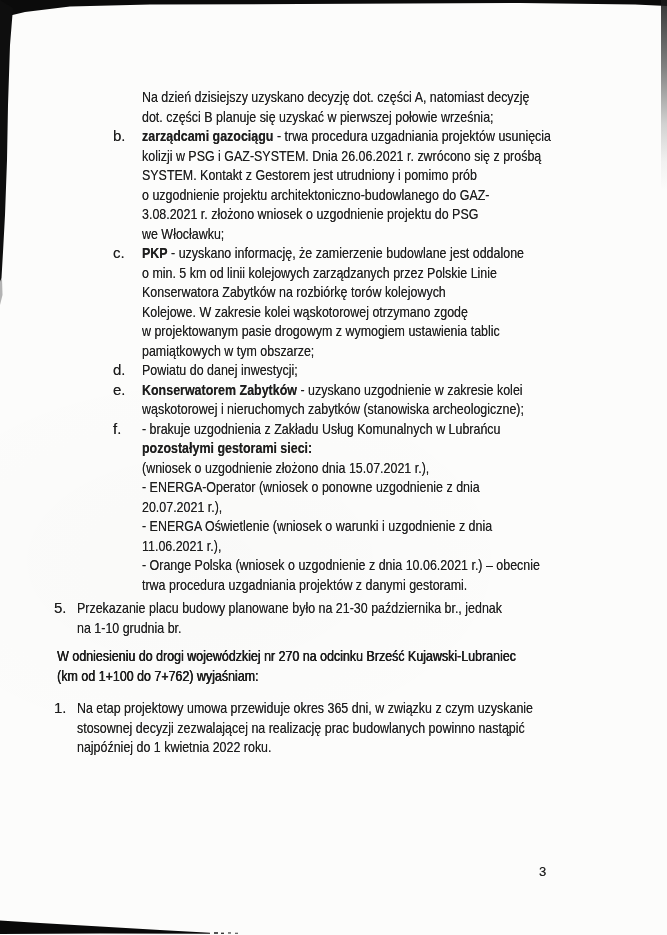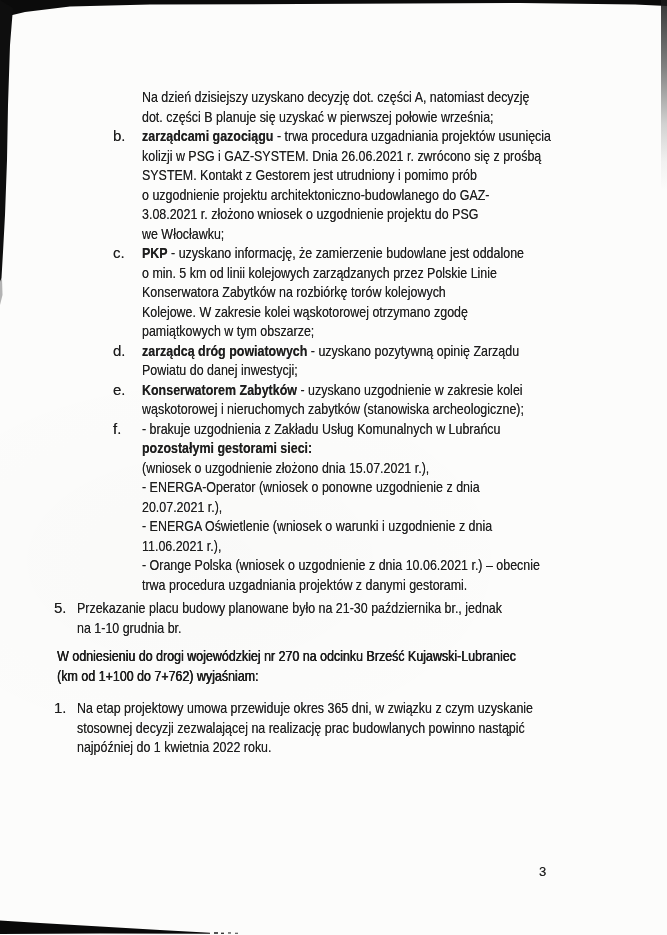--- a/index.html
+++ b/index.html
@@ -71,26 +71,26 @@
       <div class="ln"><span class="sx">3.08.2021 r. złożono wniosek o uzgodnienie projektu do PSG</span></div>
       <div class="ln"><span class="sx">we Włocławku;</span></div>
     </div>
 
     <div class="hang">
       <span class="marker">c.</span>
       <div class="ln"><span class="sx"><b class="lbl">PKP</b><span> - uzyskano informację, że zamierzenie budowlane jest oddalone</span></span></div>
       <div class="ln"><span class="sx">o min. 5 km od linii kolejowych zarządzanych przez Polskie Linie</span></div>
       <div class="ln"><span class="sx">Konserwatora Zabytków na rozbiórkę torów kolejowych</span></div>
       <div class="ln"><span class="sx">Kolejowe. W zakresie kolei wąskotorowej otrzymano zgodę</span></div>
+      <div class="ln"><span class="sx">w projektowanym pasie drogowym z wymogiem ustawienia tablic</span></div>
       <div class="ln"><span class="sx">pamiątkowych w tym obszarze;</span></div>
     </div>
 
     <div class="hang">
       <span class="marker">d.</span>
-      <div class="ln"><span class="sx"><b class="lbl">zarządcą dróg powiatowych</b><span> - uzyskano pozytywną opinię Zarządu</span></span></div>
       <div class="ln"><span class="sx">Powiatu do danej inwestycji;</span></div>
     </div>
 
     <div class="hang">
       <span class="marker">e.</span>
       <div class="ln"><span class="sx"><b class="lbl">Konserwatorem Zabytków</b><span> - uzyskano uzgodnienie w zakresie kolei</span></span></div>
       <div class="ln"><span class="sx">wąskotorowej i nieruchomych zabytków (stanowiska archeologiczne);</span></div>
     </div>
 
     <div class="hang">

